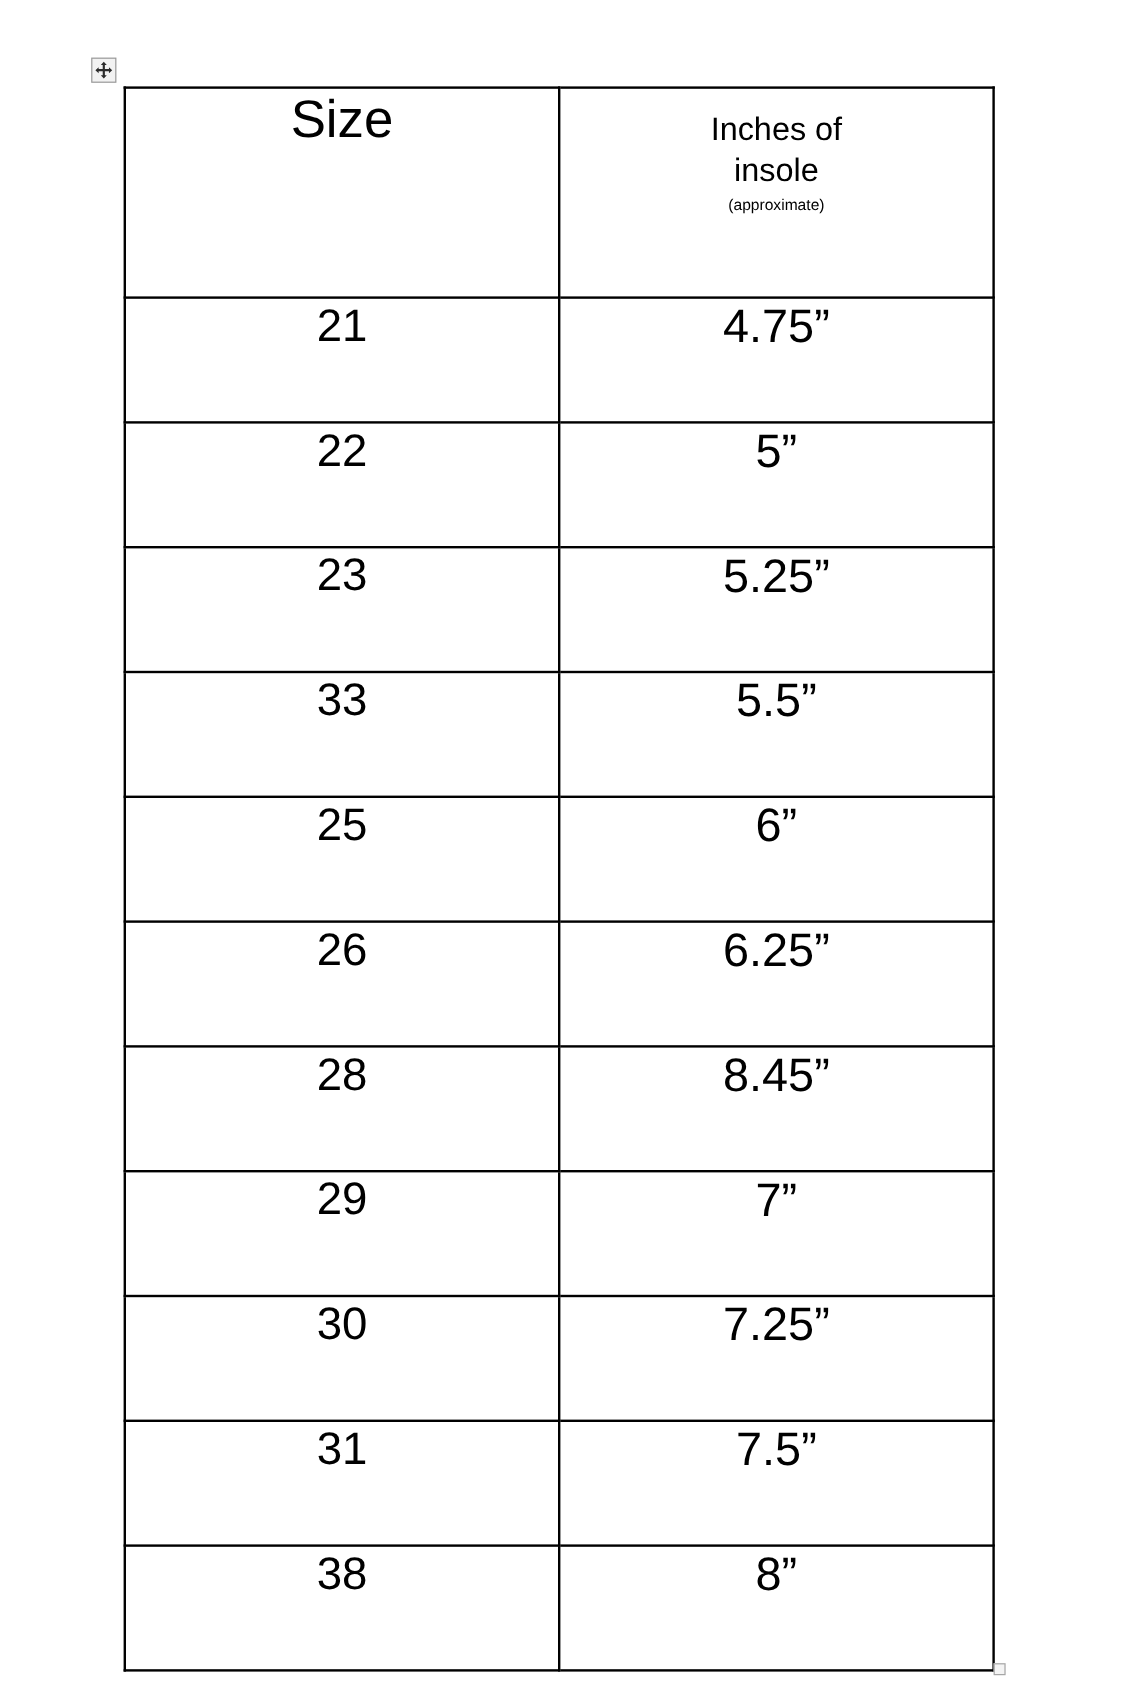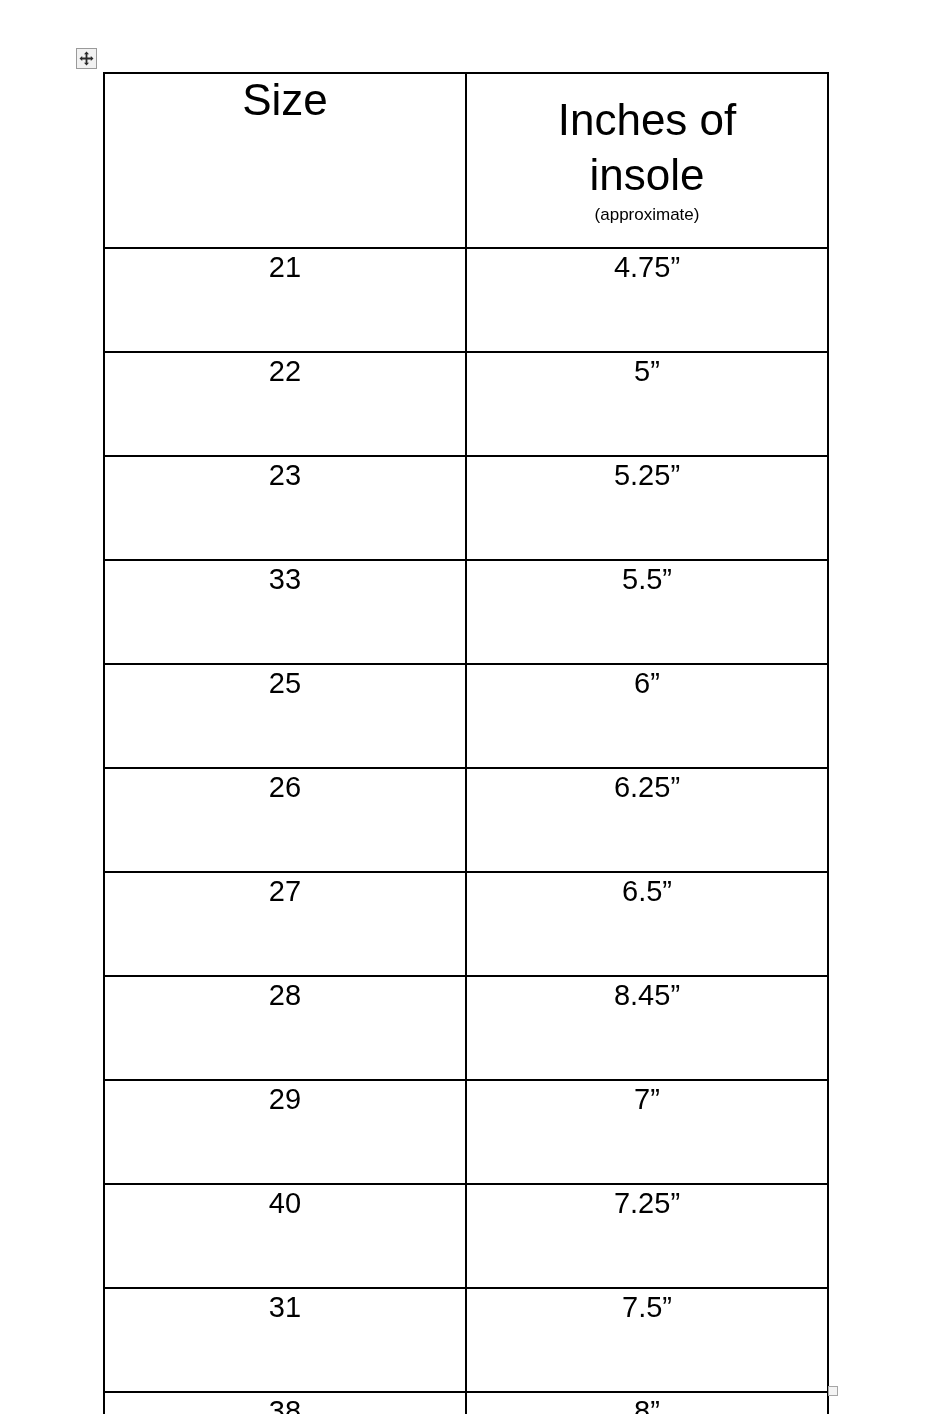--- a/index.html
+++ b/index.html
@@ -70,43 +70,43 @@
   .header-row td {
     height: 165px;
     vertical-align: top;
   }
   .hdr-size {
     font-size: 44px;
     line-height: 1.0;
     padding-top: 20px;
   }
   .hdr-inches-main {
-    font-size: 44px;
+    font-size: 27px;
     line-height: 1.25;
     padding-top: 14px;
   }
   .hdr-inches-sub {
-    font-size: 17px;
+    font-size: 13px;
     line-height: 1.1;
     padding-top: 4px;
   }
 
   
   .body-row td {
     height: 94px;
     vertical-align: top;
   }
   .cell-size {
-    font-size: 29px;
+    font-size: 38px;
     font-weight: bold;
     line-height: 1.0;
     padding-top: 55px;
   }
   .cell-inches {
-    font-size: 29px;
+    font-size: 39px;
     line-height: 1.0;
     padding-top: 12px;
   }
 </style>
 </head>
 <body>
 
 <div class="move-handle">
   <span>
     <svg width="15" height="15" viewBox="0 0 15 15" aria-hidden="true">
@@ -150,33 +150,29 @@
     </tr>
     <tr class="body-row">
       <td class="cell-size">25</td>
       <td class="cell-inches">6”</td>
     </tr>
     <tr class="body-row">
       <td class="cell-size">26</td>
       <td class="cell-inches">6.25”</td>
     </tr>
     <tr class="body-row">
-      <td class="cell-size">27</td>
-      <td class="cell-inches">6.5”</td>
-    </tr>
-    <tr class="body-row">
       <td class="cell-size">28</td>
       <td class="cell-inches">8.45”</td>
     </tr>
     <tr class="body-row">
       <td class="cell-size">29</td>
       <td class="cell-inches">7”</td>
     </tr>
     <tr class="body-row">
-      <td class="cell-size">40</td>
+      <td class="cell-size">30</td>
       <td class="cell-inches">7.25”</td>
     </tr>
     <tr class="body-row">
       <td class="cell-size">31</td>
       <td class="cell-inches">7.5”</td>
     </tr>
     <tr class="body-row">
       <td class="cell-size">38</td>
       <td class="cell-inches">8”</td>
     </tr>

